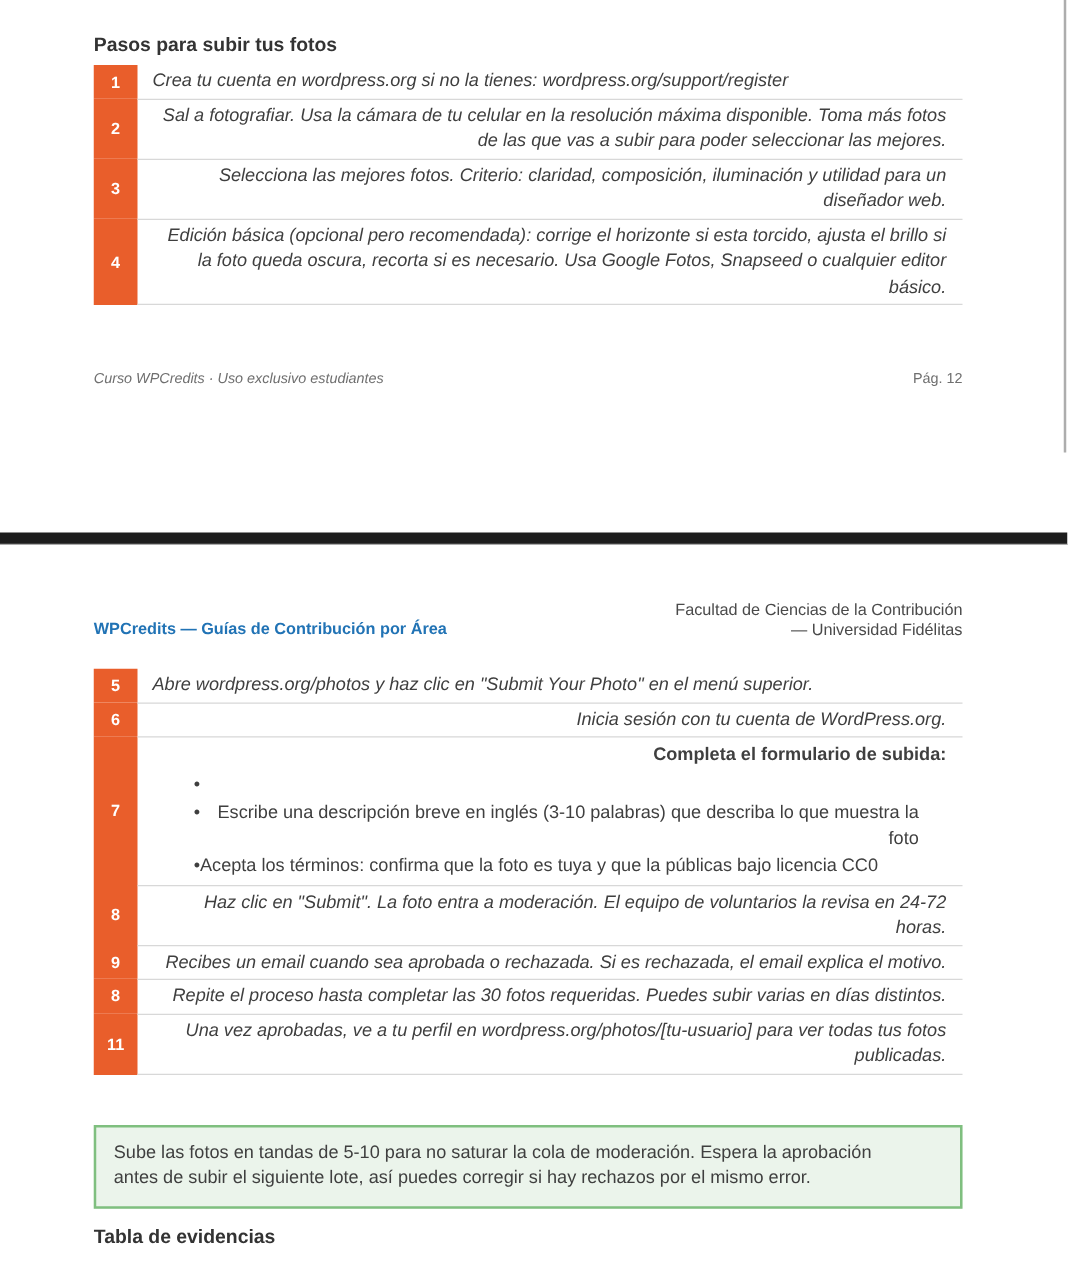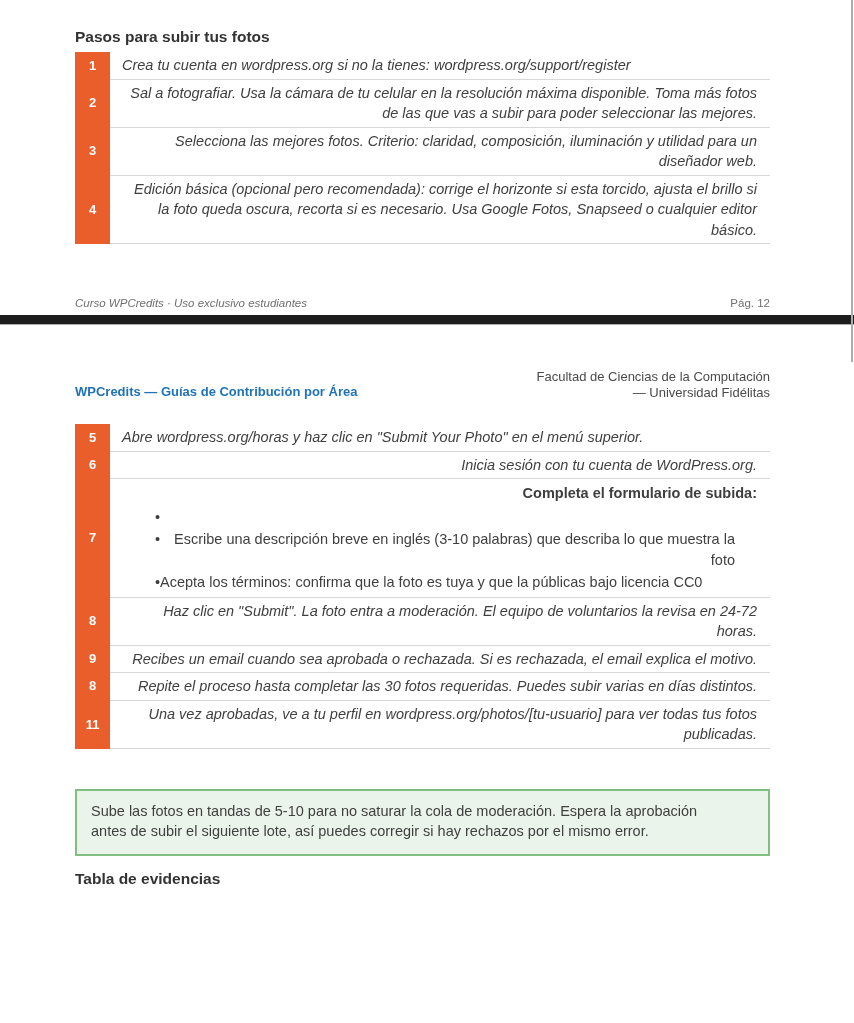--- a/index.html
+++ b/index.html
@@ -12,21 +12,21 @@
     --heading:#333333;
     --rule:#D8D8D8;
     --muted:#6F6F6F;
   }
   html,body{margin:0;padding:0;}
   body{
     width:854px;height:1023px;overflow:hidden;background:#ffffff;
     font-family:"Liberation Sans","DejaVu Sans",sans-serif;color:var(--text);
     position:relative;
   }
-  .page1{position:relative;height:315px;box-sizing:border-box;padding:28px 84px 0 75px;}
+  .page1{position:relative;height:426px;box-sizing:border-box;padding:28px 84px 0 75px;}
   .page-edge-line{position:absolute;top:0;right:1px;width:2px;height:362px;background:#ADADAD;}
   .section-title{font-size:15.5px;line-height:17px;font-weight:bold;color:var(--heading);margin:0 0 7px 0;}
   .steps-table{width:100%;}
   .step-row{display:flex;align-items:stretch;}
   .step-badge{
     flex:0 0 35px;width:35px;background:var(--accent-orange);color:#ffffff;
     font-weight:bold;font-size:13px;display:flex;align-items:center;justify-content:center;
   }
   .step-cell{flex:1;padding:3px 0 3px 12px;font-size:14.5px;line-height:20.5px;min-height:20.5px;display:flex;flex-direction:column;justify-content:center;}
   .step-row + .step-row .step-cell{border-top:1px solid var(--rule);text-align:right;}
@@ -86,29 +86,29 @@
     <span class="page-number">Pág. 12</span>
   </div>
 </div>
 
 <div class="page-break-divider"></div>
 
 <div class="page2">
   <div class="p2-header">
     <div class="p2-title">WPCredits — Guías de Contribución por Área</div>
     <div class="p2-affiliation">
-      <div>Facultad de Ciencias de la Computación</div>
+      <div>Facultad de Ciencias de la Contribución</div>
       <div>— Universidad Fidélitas</div>
     </div>
   </div>
   <div class="steps-table">
       <div class="step-row">
         <div class="step-badge">5</div>
         <div class="step-cell">
-          <div class="step-text">Abre wordpress.org/horas y haz clic en "Submit Your Photo" en el menú superior.</div>
+          <div class="step-text">Abre wordpress.org/photos y haz clic en "Submit Your Photo" en el menú superior.</div>
         </div>
       </div>
       <div class="step-row">
         <div class="step-badge">6</div>
         <div class="step-cell">
           <div class="step-text">Inicia sesión con tu cuenta de WordPress.org.</div>
         </div>
       </div>
       <div class="step-row">
         <div class="step-badge">7</div>

